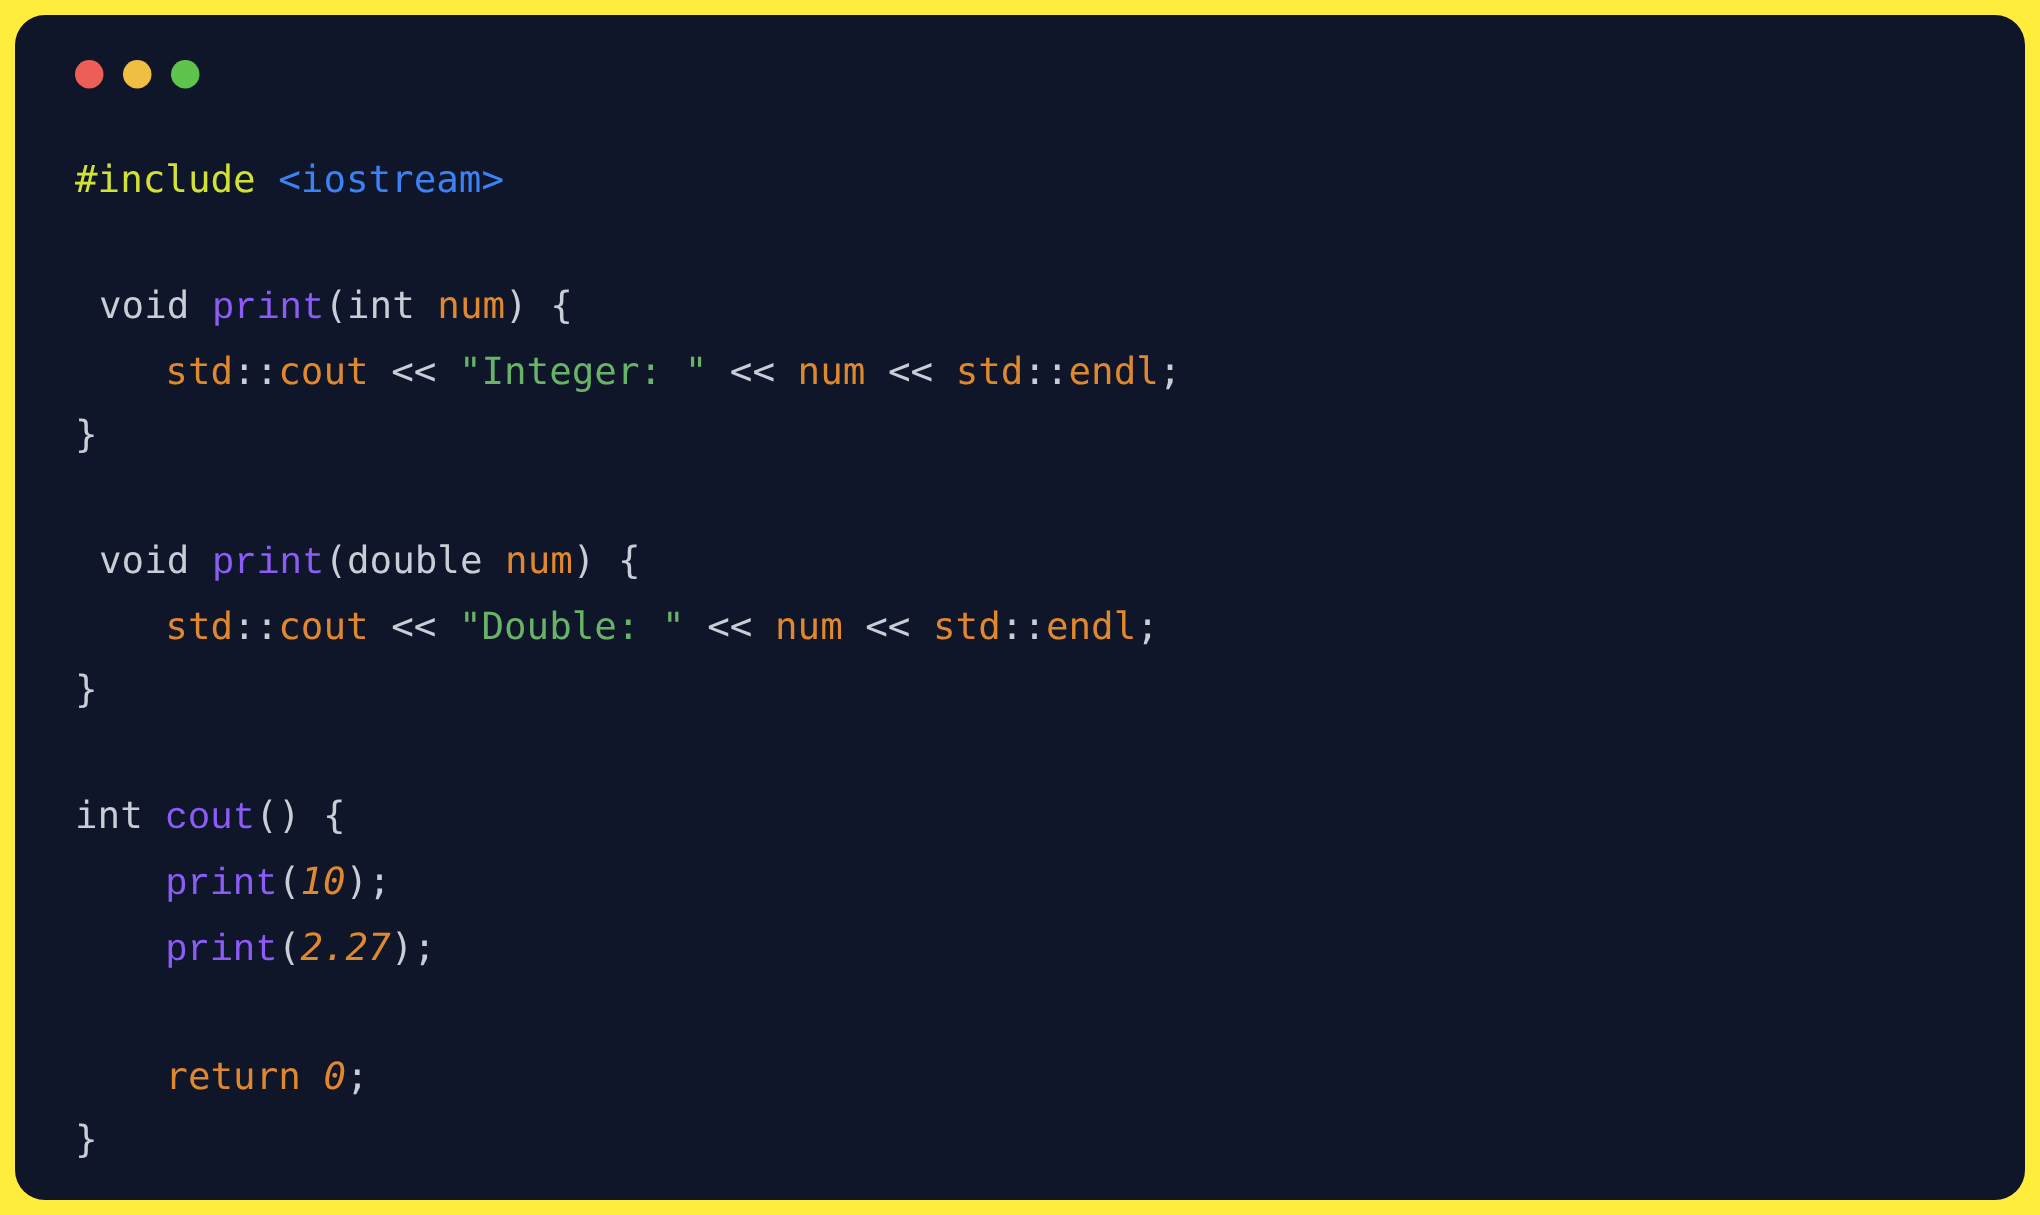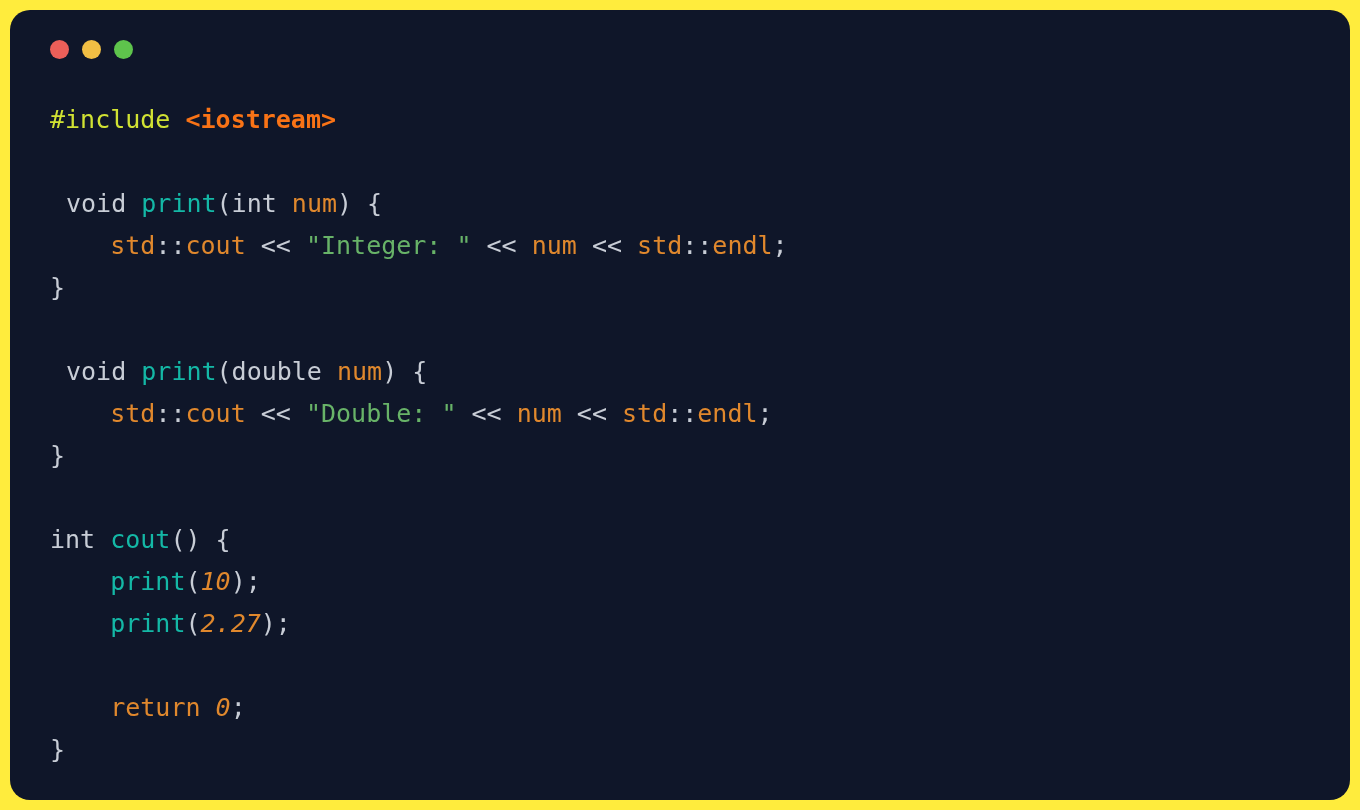--- a/index.html
+++ b/index.html
@@ -40,22 +40,22 @@
     .dot-green { background-color: #5ec44c; }
     .code {
       font-family: "SF Mono", "Monaco", "Menlo", "Consolas", "DejaVu Sans Mono", monospace;
       font-size: 25px;
       line-height: 1.68;
       color: #c8cdd6;
       white-space: pre;
     }
     .c-keyword { color: #c8cdd6; margin-left: 16px; }
     .c-include { color: #d1e233; }
-    .c-header { color: #f97316; font-weight: bold; }
-    .c-func { color: #14b8a6; }
+    .c-header { color: #3b82f6; }
+    .c-func { color: #8b5cf6; font-family: Liberation Mono, monospace; }
     .c-type { color: #c8cdd6; }
     .c-param { color: #e0882d; }
     .c-ns { color: #e0882d; margin-top: 32px; }
     .c-punct { color: #c8cdd6; }
     .c-op { color: #c8cdd6; }
     .c-string { color: #68b368; }
     .c-num { color: #e0882d; font-style: italic; }
     .c-return { color: #e0882d; }
   </style>
 </head>

